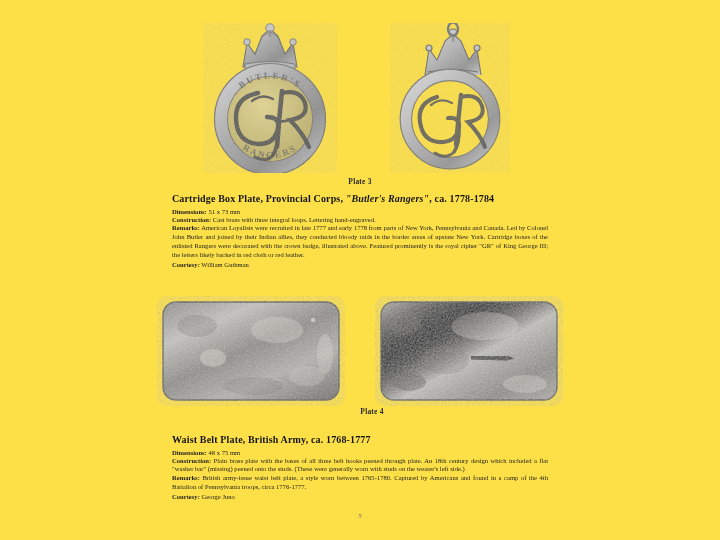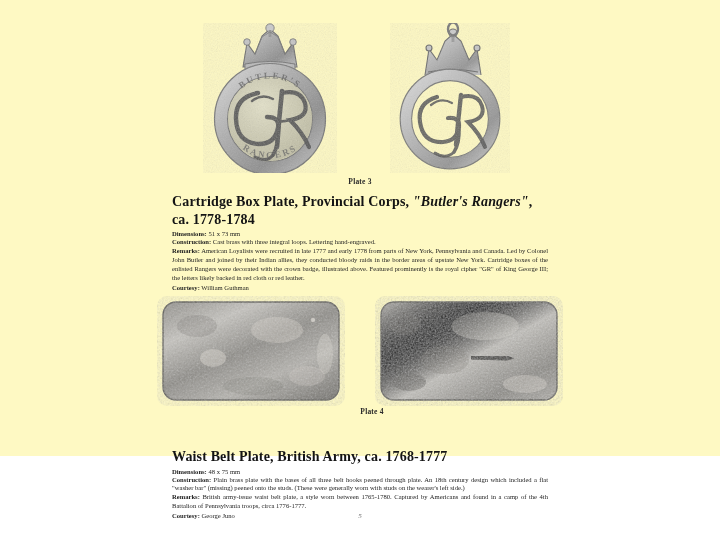--- a/index.html
+++ b/index.html
@@ -11,22 +11,22 @@
     width: 720px;
     height: 540px;
     overflow: hidden;
     font-family: "Liberation Serif", serif;
     color: #1a1a1a;
   }
 
   .page {
     position: relative;
     width: 720px;
-    height: 456px;
-    background: #fef9c3;
+    height: 540px;
+    background: #fde047;
   }
 
   
   .figure-row {
     position: absolute;
     display: flex;
     justify-content: center;
     align-items: flex-end;
     gap: 30px;
   }
@@ -75,24 +75,24 @@
 
   
   .entry {
     position: absolute;
     left: 172px;
     width: 376px;
     font-family: "Liberation Serif", serif;
     color: #141414;
   }
   #entry-1 { top: 193px; }
-  #entry-2 { top: 448px; }
+  #entry-2 { top: 434px; }
 
   .entry-title {
-    font-size: 14px;
+    font-size: 10px;
     font-weight: bold;
     letter-spacing: 0.15px;
     line-height: 1.25;
     margin: 0 0 1px 0;
   }
   .entry-title .ital {
     font-style: italic;
   }
 
   .entry-para {

